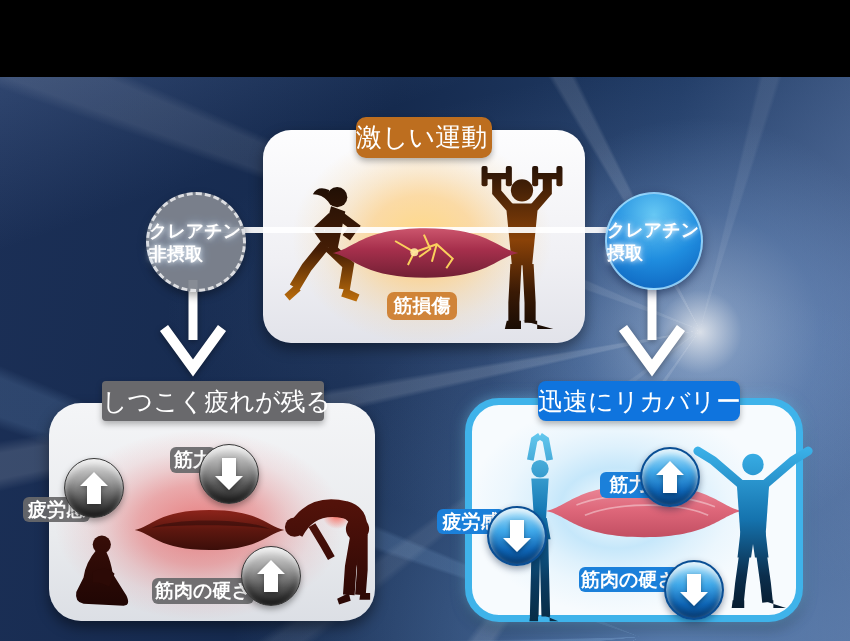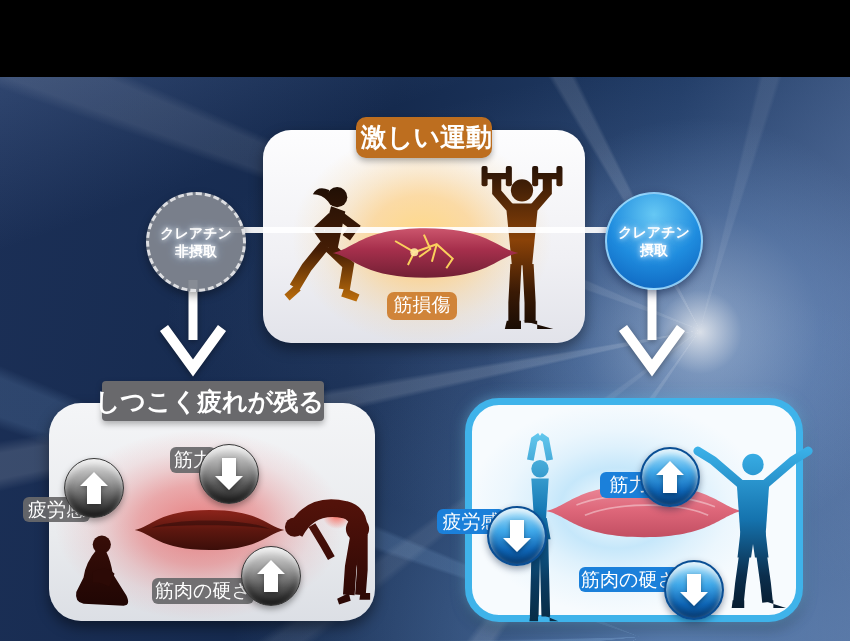--- a/index.html
+++ b/index.html
@@ -62,31 +62,31 @@
   .glow-red{
     position:absolute;left:6px;top:27px;width:290px;height:190px;border-radius:50%;
     background:radial-gradient(closest-side, rgba(228,38,38,.55), rgba(228,38,38,.35) 42%, rgba(228,38,38,.18) 62%, rgba(228,38,38,.08) 78%, transparent 100%);
   }
   .glow-blue{
     position:absolute;left:-5px;top:-3px;width:300px;height:212px;border-radius:50%;
     background:radial-gradient(closest-side, rgba(255,255,255,.95), rgba(165,218,248,.6) 38%, rgba(165,218,248,.3) 58%, rgba(165,218,248,.14) 74%, transparent 100%);
   }
 
   
-  .chip{position:absolute;display:flex;align-items:flex-start;justify-content:center;color:#fff;font-weight:normal;border-radius:6px;white-space:nowrap;}
-  .title-chip{position:absolute;display:flex;align-items:center;justify-content:flex-end;color:#fff;font-weight:bold;z-index:8;white-space:nowrap;box-shadow:0 3px 6px rgba(0,0,0,.3);}
+  .chip{position:absolute;display:flex;align-items:center;justify-content:center;color:#fff;font-weight:bold;border-radius:6px;white-space:nowrap;}
+  .title-chip{position:absolute;display:flex;align-items:center;justify-content:flex-start;color:#fff;font-weight:normal;z-index:8;white-space:nowrap;box-shadow:0 3px 6px rgba(0,0,0,.3);}
   .t-top{left:356px;top:117px;width:136px;height:41px;background:#bd6e1f;border-radius:10px;font-size:26px;}
   .t-left{left:102px;top:381px;width:222px;height:40px;background:#69696c;border-radius:4px;font-size:25px;}
   .t-right{left:538px;top:381px;width:202px;height:40px;background:#0f74de;border-radius:8px;font-size:25px;}
   .damage-chip{left:387px;top:292px;width:70px;height:28px;background:rgba(205,125,45,.93);border-radius:7px;font-size:19px;z-index:8;}
   .chip.gray{background:rgba(104,104,107,.93);font-size:19px;}
   .chip.blue{background:#1b80da;font-size:19px;}
 
   
-  .node{position:absolute;width:94px;height:94px;border-radius:50%;z-index:10;display:flex;flex-direction:column;align-items:center;justify-content:center;color:#fff;font-weight:bold;font-size:14px;line-height:1.3;}
+  .node{position:absolute;width:94px;height:94px;border-radius:50%;z-index:10;display:flex;flex-direction:column;align-items:flex-start;justify-content:center;color:#fff;font-weight:bold;font-size:18px;line-height:1.3;}
   .node.gray{
     left:146px;top:192px;background:rgba(128,133,142,.94);
     border:3px dashed rgba(255,255,255,.75);box-shadow:0 4px 8px rgba(0,0,0,.35);
   }
   .node.blue{
     left:605px;top:192px;background:radial-gradient(circle at 50% 22%, #66c8f4, #1f8ddf 52%, #0a5cb8 100%);
     border:2px solid rgba(170,225,255,.8);box-shadow:0 4px 10px rgba(0,20,60,.5);
   }
   .node span{text-shadow:0 0 5px rgba(255,255,255,.95),0 0 11px rgba(170,210,255,.8);}
 
@@ -387,13 +387,16 @@
 
     <div class="chip blue" style="left:107px;top:162px;width:100px;height:25px;">
         <span>筋肉の硬さ</span>
       </div>
     <div class="badge blue" style="left:192px;top:155px;">
       <svg width="30" height="36" viewBox="0 0 30 36">
           <polygon points="15,34 1,20 8,20 8,2 22,2 22,20 29,20" fill="#fff"></polygon>
         </svg>
     </div>
   </div>
+  <div class="title-chip t-right">
+      <span>迅速にリカバリー</span>
+    </div>
 </div>
 
 </body></html>

